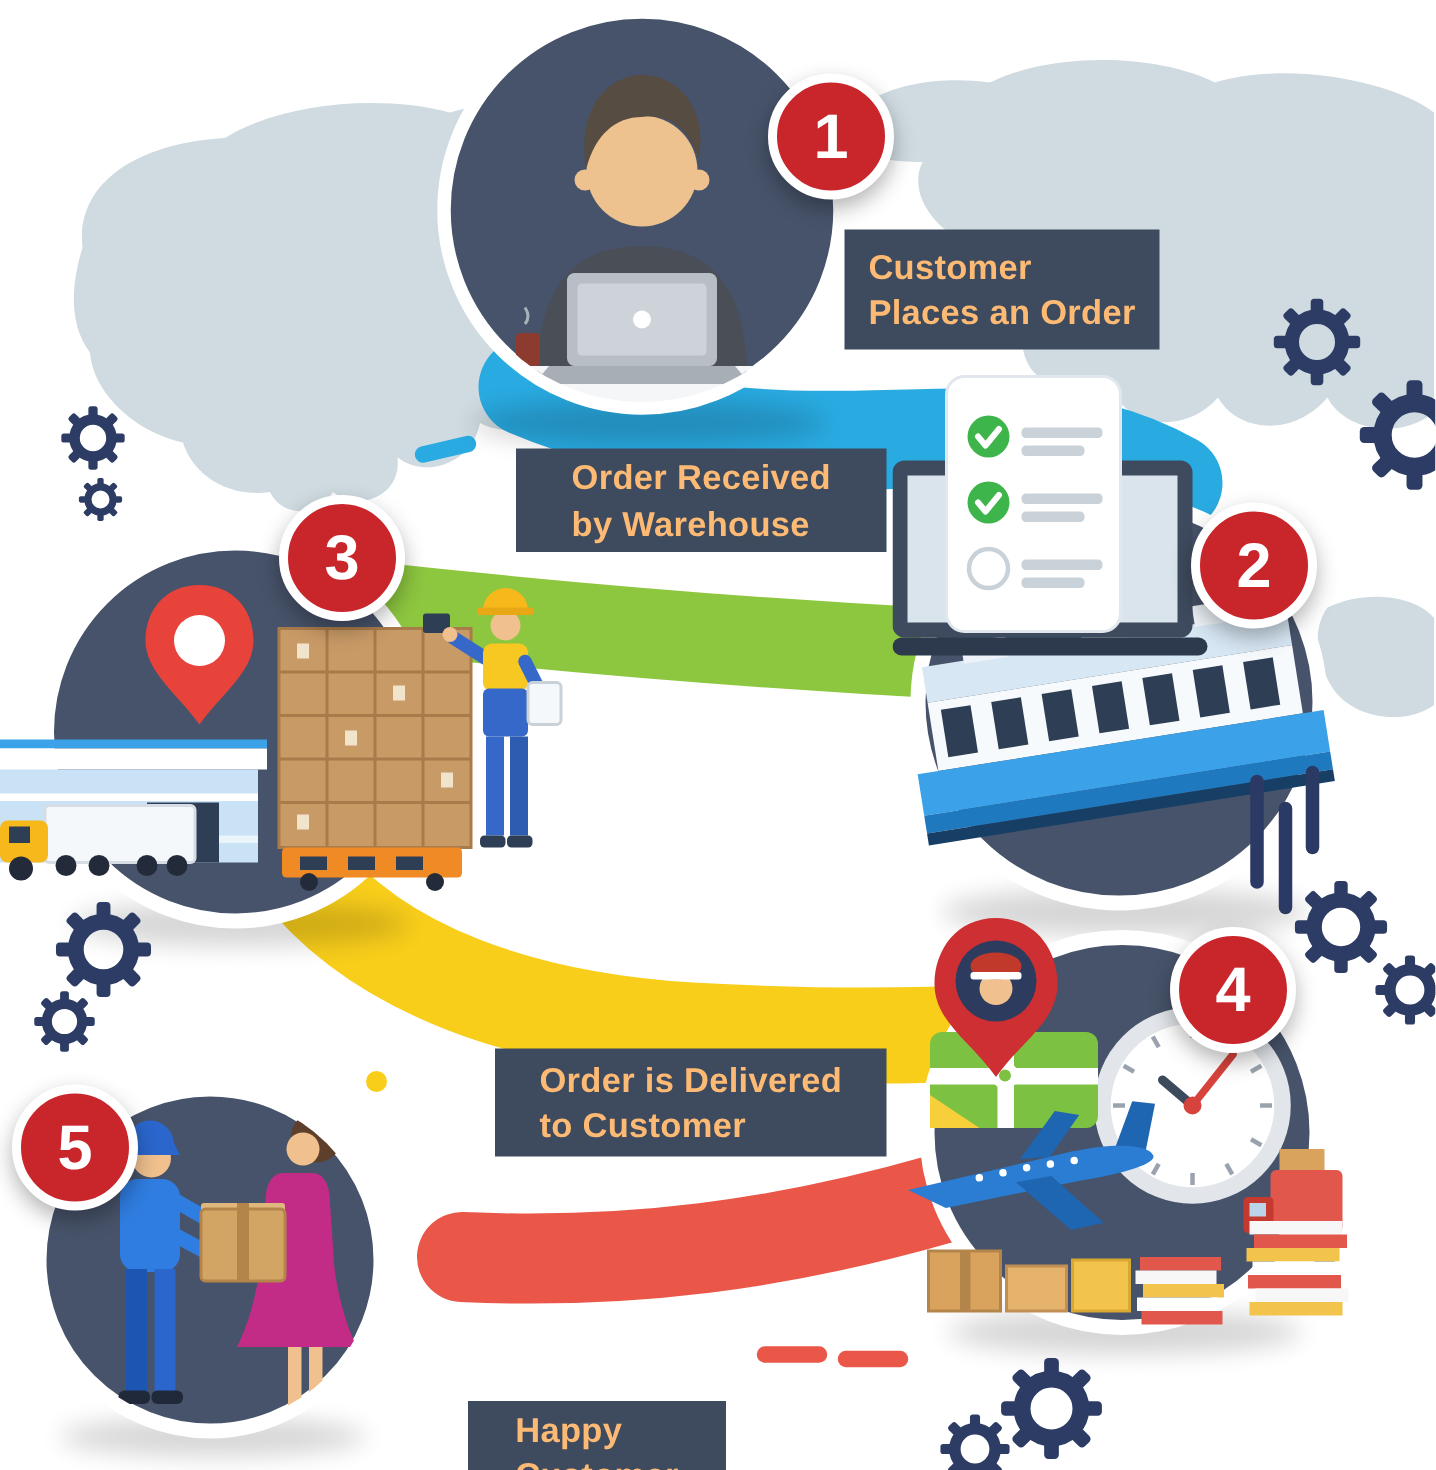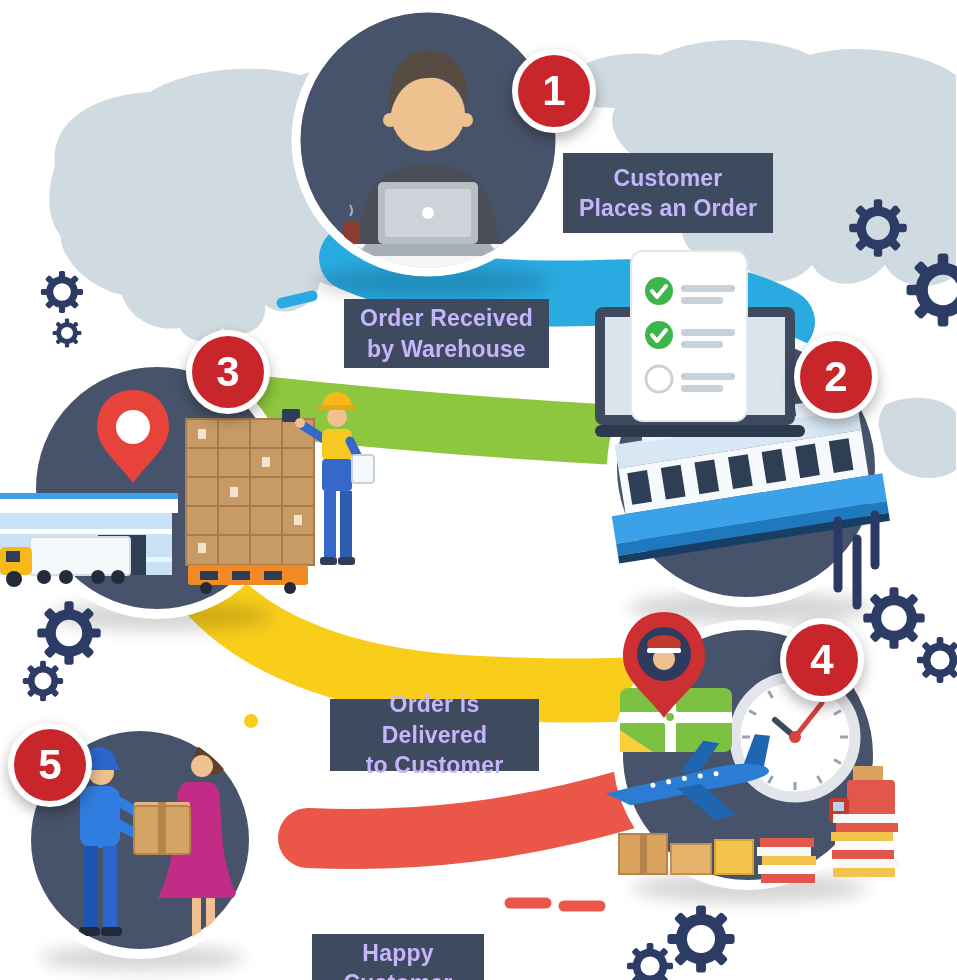--- a/index.html
+++ b/index.html
@@ -4,37 +4,37 @@
 <style>
   html,body { margin:0; padding:0; background:#ffffff; }
   .stage {
     position:relative; width:957px; height:980px; overflow:hidden;
     background:#ffffff; font-family:"Liberation Sans", sans-serif;
   }
   .stage svg { position:absolute; display:block; }
   .bg-svg { left:0; top:0; }
   .step-svg { pointer-events:none; }
   .step-label {
-    position:absolute; background:#3E4A5E; color:#c4b5fd;
+    position:absolute; background:#3E4A5E; color:#fdba74;
     display:flex; align-items:center; justify-content:center;
-    text-align:center; font-weight:bold; font-size:23px; line-height:1.32;
+    font-weight:bold; font-size:23px; line-height:1.32;
     white-space:pre-line; box-sizing:border-box; padding:6px 10px;
     letter-spacing:0.2px;
   }
   .badge {
     position:absolute; width:72px; height:72px; border-radius:50%;
     background:#C9262C; border:6px solid #ffffff;
     box-shadow:0 6px 14px rgba(0,0,0,0.30);
     color:#ffffff; font-weight:bold; font-size:42px;
     display:flex; align-items:center; justify-content:center;
   }
   .label-1 { left:563px; top:153px; width:210px; height:80px; }
-  .label-2 { left:344px; top:299px; width:205px; height:69px; }
+  .label-2 { left:344px; top:299px; width:247px; height:69px; }
   .label-3 { left:368px; top:492px; width:223px; height:78px; }
-  .label-4 { left:330px; top:699px; width:209px; height:72px; }
+  .label-4 { left:330px; top:699px; width:261px; height:72px; }
   .label-5 { left:312px; top:934px; width:172px; height:68px; }
   .badge-1 { left:512px; top:49px; }
   .badge-2 { left:794px; top:335px; }
   .badge-3 { left:186px; top:330px; }
   .badge-4 { left:780px; top:618px; }
   .badge-5 { left:8px;  top:723px; }
 </style>
 </head>
 <body>
 

